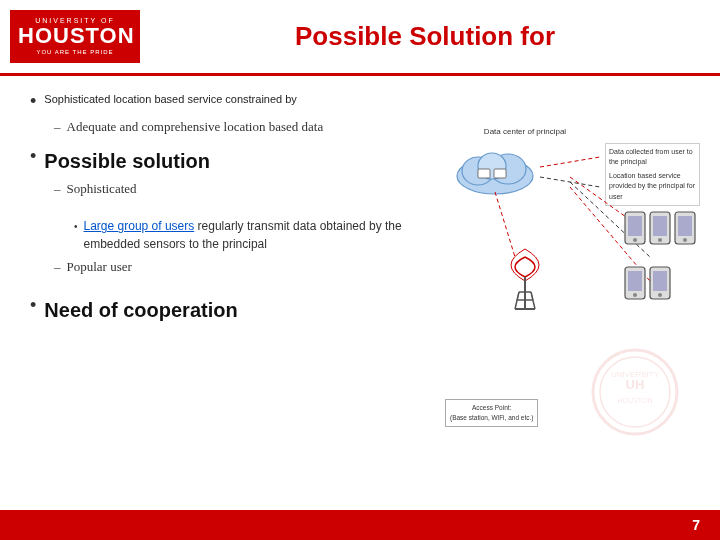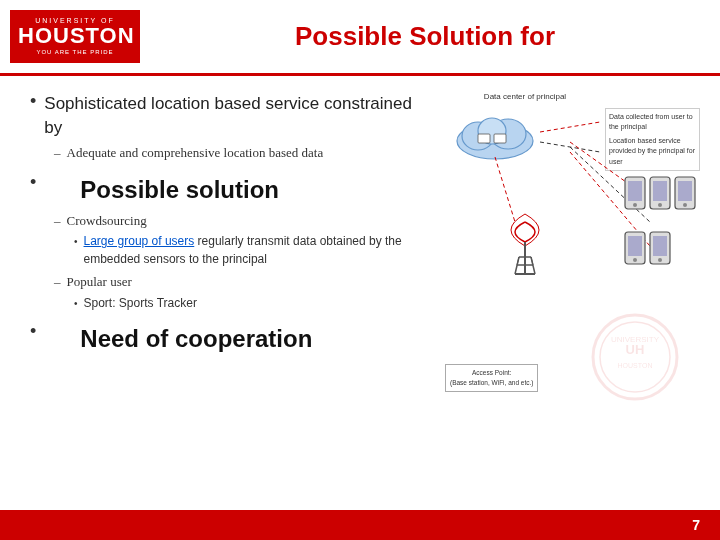--- a/index.html
+++ b/index.html
@@ -75,20 +75,21 @@
 
     .text-column {
       flex: 1;
       padding-right: 10px;
     }
 
     .image-column {
       width: 260px;
       flex-shrink: 0;
       position: relative;
+      margin-top: 35px;
     }
 
     
     .bullet-section {
       margin-bottom: 10px;
     }
 
     .bullet-main {
       display: flex;
       align-items: flex-start;
@@ -97,30 +98,29 @@
 
     .bullet-dot {
       color: #333;
       font-size: 18px;
       margin-right: 8px;
       margin-top: -2px;
       line-height: 1.3;
     }
 
     .bullet-text {
-      font-size: 17px;
+      font-size: 11px;
       color: #222;
       line-height: 1.4;
     }
 
     .bullet-text.large {
-      font-size: 24px;
+      font-size: 20px;
       font-weight: bold;
       color: #111;
-      margin-left: 36px;
     }
 
     .sub-bullet {
       padding-left: 24px;
       margin-bottom: 4px;
     }
 
     .sub-bullet-item {
       display: flex;
       align-items: flex-start;
@@ -131,21 +131,21 @@
     }
 
     .sub-bullet-item::before {
       content: "–";
       margin-right: 6px;
       flex-shrink: 0;
     }
 
     .sub-sub-bullet {
       padding-left: 20px;
-      margin-top: 2px;
+      margin-top: 19px;
     }
 
     .sub-sub-item {
       display: flex;
       align-items: flex-start;
       font-size: 12px;
       color: #333;
       line-height: 1.5;
     }
 
@@ -222,39 +222,36 @@
     </div>
 
     <div class="bullet-section">
       <div class="bullet-main">
         <span class="bullet-dot">•</span>
         <span class="bullet-text large">Possible solution</span>
       </div>
 
       <div class="sub-bullet">
         <div class="sub-bullet-item">
-          <span>Crowdsourcing</span>
+          <span>Sophisticated</span>
         </div>
         <div class="sub-sub-bullet">
           <div class="sub-sub-item">
             <span>
               <span class="highlight-blue">Large group of users</span><span> regularly transmit data obtained by the embedded sensors to the principal</span>
             </span>
           </div>
         </div>
       </div>
 
       <div class="sub-bullet">
         <div class="sub-bullet-item">
           <span>Popular user</span>
         </div>
         <div class="sub-sub-bullet">
-          <div class="sub-sub-item">
-            <span>Sport: Sports Tracker</span>
-          </div>
         </div>
       </div>
     </div>
 
     <div class="bullet-section">
       <div class="bullet-main">
         <span class="bullet-dot">•</span>
         <span class="bullet-text large">Need of cooperation</span>
       </div>
     </div>

